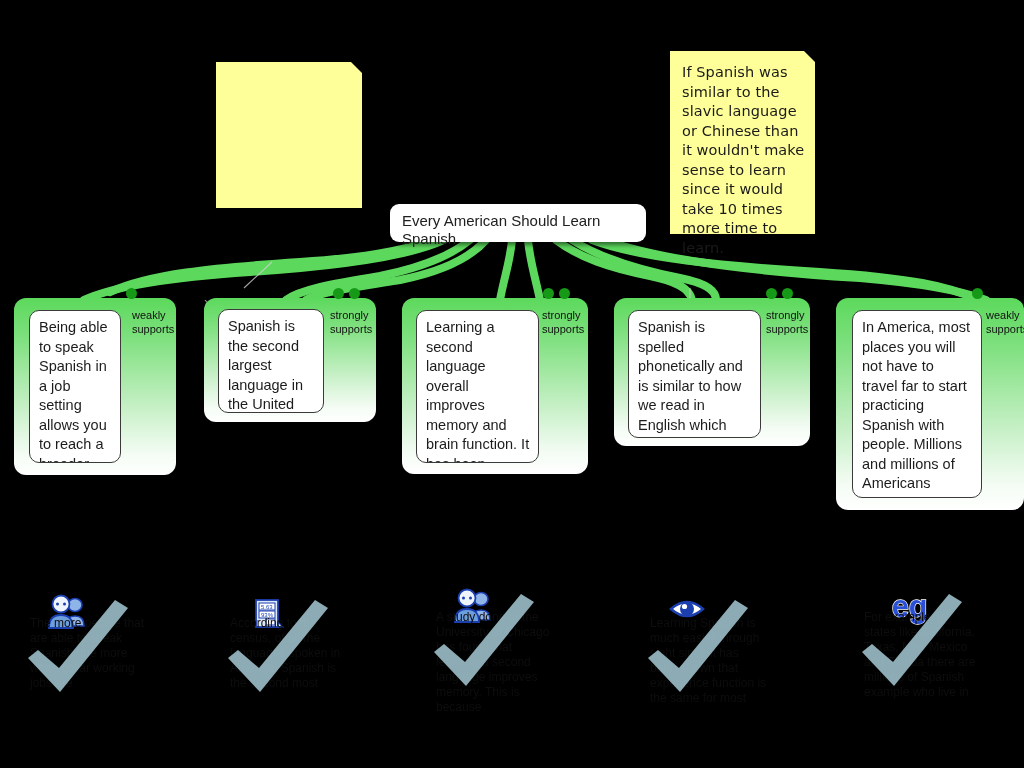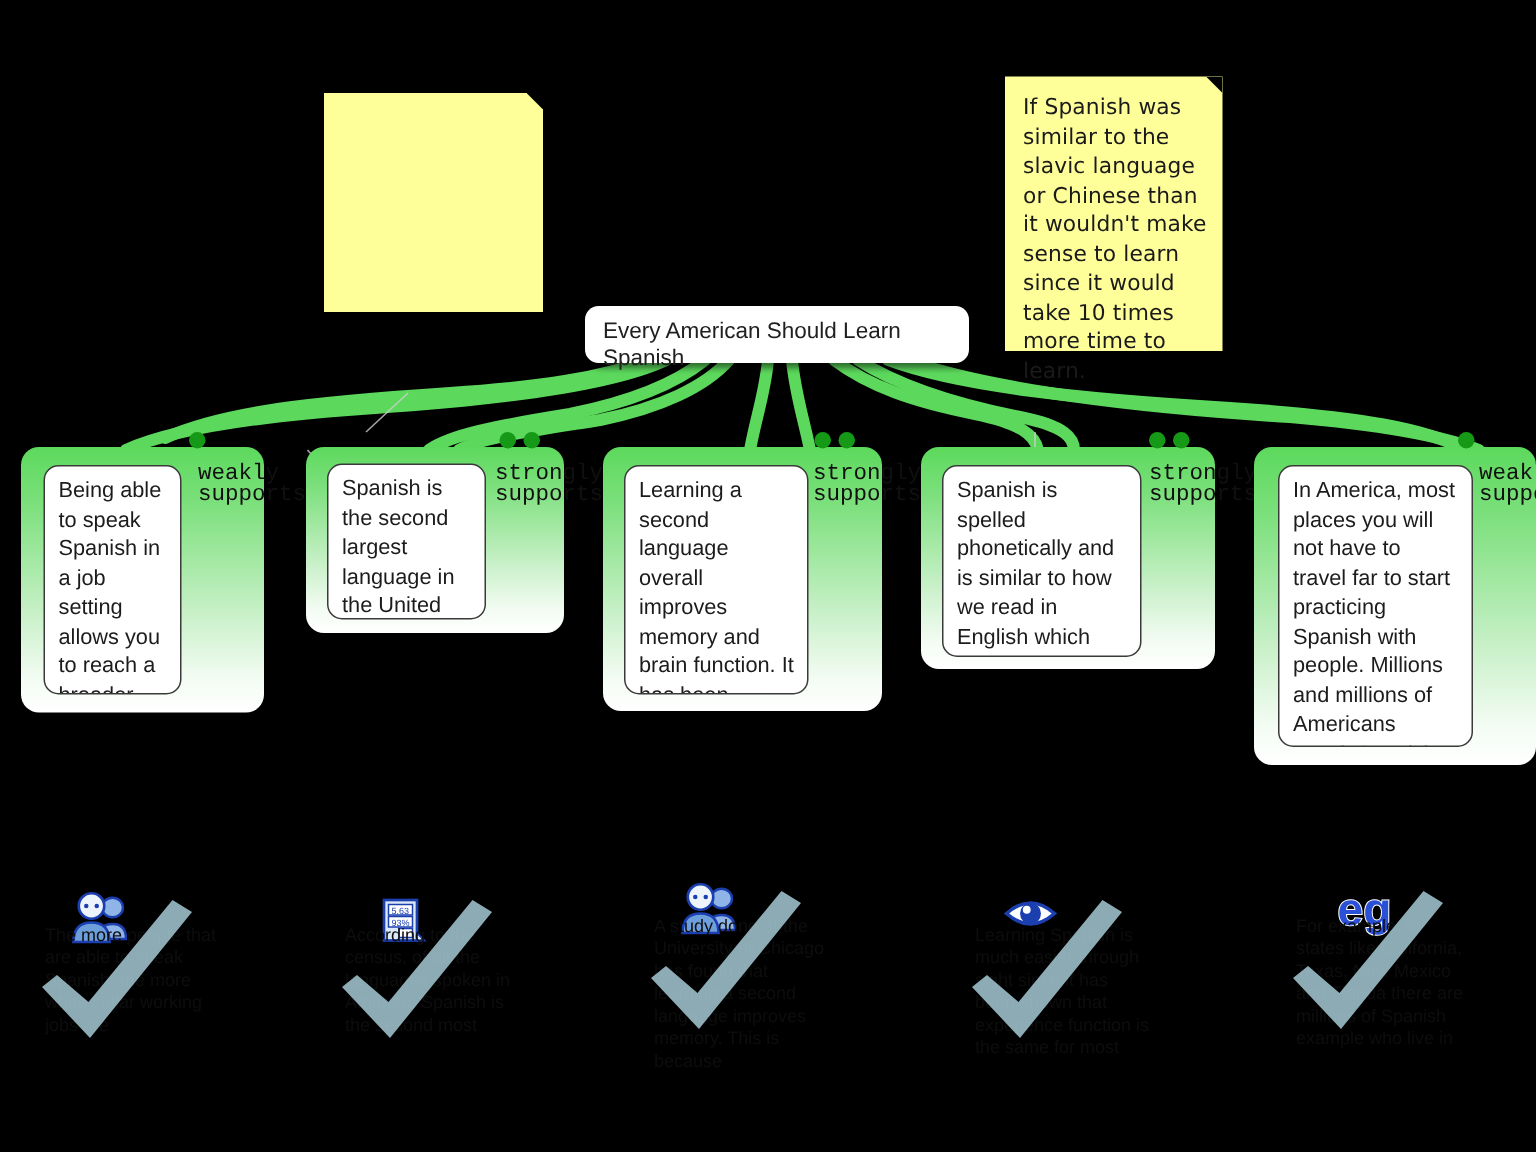--- a/index.html
+++ b/index.html
@@ -83,25 +83,24 @@
     border-radius: 10px;
     box-sizing: border-box;
     color: #1c1c1c;
     font-size: 14.5px;
     line-height: 19.5px;
     padding: 7px 8px 6px 9px;
     overflow: hidden;
   }
   .reason .strength {
     position: absolute;
-    text-align: center;
     color: #101010;
-    font-size: 15px;
+    font-size: 11px;
     line-height: 13.5px;
-    font-family: Liberation Mono, monospace;
+    font-family: Liberation Sans, sans-serif;
   }
   .dots {
     position: absolute;
     display: flex;
     gap: 5px;
     z-index: 7;
   }
   .dots i {
     display: block;
     width: 11px;

